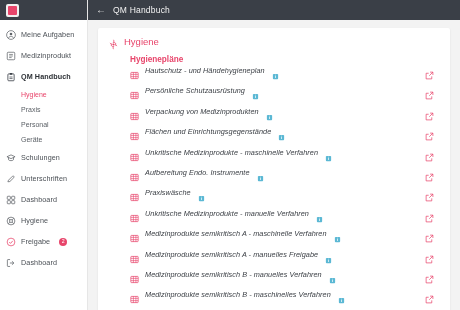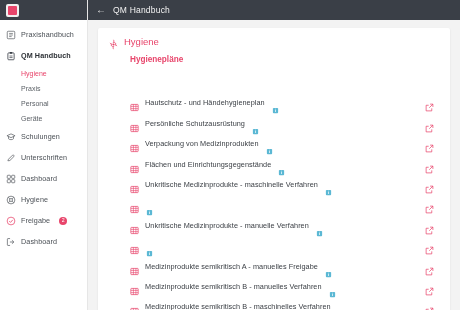--- a/index.html
+++ b/index.html
@@ -154,30 +154,31 @@
   .card-head .hy-ico { width: 11px; height: 11px; display: block; }
   .card-title {
     color: #e8456b;
     font-size: 9.5px;
     font-weight: normal;
   }
   .section-title {
     color: #e8456b;
     font-size: 8.2px;
     font-weight: bold;
-    margin: 2px 0 23px 22px;
+    margin: 2px 0 2px 22px;
   }
 
   .doc-row {
     display: flex;
-    align-items: flex-end;
+    align-items: flex-start;
     height: 20.4px;
     padding-left: 22px;
     padding-right: 6px;
     gap: 6px;
+    font-style: italic;
   }
   .grid-ico { width: 9px; height: 9px; flex: 0 0 9px; display: block; }
   .doc-label {
     font-size: 7.3px;
     color: #3c4046;
     white-space: nowrap;
     letter-spacing: 0.05px;
   }
   .info-ico {
     width: 7px; height: 7px;
@@ -201,29 +202,39 @@
 
 <div id="app">
 
   <div class="sidebar">
     <div class="logo-box">
       <span class="logo-mark"></span>
     </div>
 
     <div class="nav">
 
+      <div class="nav-item">
+        <span class="ico">
+          <svg width="10" height="10" viewBox="0 0 16 16">
+              <circle cx="8" cy="8" r="7" fill="none" stroke="#5f6368" stroke-width="1.2"></circle>
+              <circle cx="8" cy="6.3" r="2.1" fill="#5f6368"></circle>
+              <path d="M3.8 13c1-2 2.6-2.8 4.2-2.8S11.2 11 12.2 13" fill="none" stroke="#5f6368" stroke-width="1.2"></path>
+            </svg>
+        </span>
+        <span class="nav-label">Meine Aufgaben</span>
+      </div>
 
       <div class="nav-item">
         <span class="ico">
           <svg width="10" height="10" viewBox="0 0 16 16">
               <rect x="2" y="2" width="12" height="12" rx="1.5" fill="none" stroke="#5f6368" stroke-width="1.2"></rect>
               <path d="M5 5.5h6M5 8h6M5 10.5h4" stroke="#5f6368" stroke-width="1.1"></path>
             </svg>
         </span>
-        <span class="nav-label">Praxishandbuch</span>
+        <span class="nav-label">Medizinprodukt</span>
       </div>
 
       <div class="nav-item active">
         <span class="ico">
           <svg width="10" height="10" viewBox="0 0 16 16">
               <rect x="3" y="3" width="10" height="11" rx="1.3" fill="none" stroke="#3a3f47" stroke-width="1.3"></rect>
               <rect x="6" y="1.6" width="4" height="2.6" rx="0.8" fill="#3a3f47"></rect>
               <path d="M5.5 8h5M5.5 10.5h5" stroke="#3a3f47" stroke-width="1.1"></path>
             </svg>
         </span>
@@ -428,33 +439,52 @@
                   <path d="M14 2L7.6 8.4" fill="none" stroke="#e8456b" stroke-width="1.3"></path>
                   <path d="M12 9.5V14H2V4h4.5" fill="none" stroke="#e8456b" stroke-width="1.3"></path>
                 </svg></span>
           </div>
 
           <div class="doc-row">
             <span class="grid-ico"><svg width="9" height="9" viewBox="0 0 16 16">
                   <rect x="1.5" y="2.5" width="13" height="11" rx="1" fill="none" stroke="#e8456b" stroke-width="1.3"></rect>
                   <path d="M1.5 6h13M1.5 10h13M6 2.5v11M10.5 2.5v11" stroke="#e8456b" stroke-width="1.1"></path>
                 </svg></span>
-            <span class="info-ico"><svg width="7" height="7" viewBox="0 0 16 16">
-                  <rect x="2" y="2" width="12" height="12" rx="2" fill="#5bb8d4"></rect>
-                  <path d="M8 6.4v5" stroke="#fff" stroke-width="1.6"></path>
-                  <circle cx="8" cy="4.6" r="0.9" fill="#fff"></circle>
-                </svg></span>
-            <span class="spacer"></span>
-            <span class="open-ico"><svg width="9" height="9" viewBox="0 0 16 16">
-                  <path d="M9 2h5v5" fill="none" stroke="#e8456b" stroke-width="1.3"></path>
-                  <path d="M14 2L7.6 8.4" fill="none" stroke="#e8456b" stroke-width="1.3"></path>
-                  <path d="M12 9.5V14H2V4h4.5" fill="none" stroke="#e8456b" stroke-width="1.3"></path>
-                </svg></span>
-          </div>
-
+            <span class="doc-label">Aufbereitung Endo. Instrumente</span>
+            <span class="info-ico"><svg width="7" height="7" viewBox="0 0 16 16">
+                  <rect x="2" y="2" width="12" height="12" rx="2" fill="#5bb8d4"></rect>
+                  <path d="M8 6.4v5" stroke="#fff" stroke-width="1.6"></path>
+                  <circle cx="8" cy="4.6" r="0.9" fill="#fff"></circle>
+                </svg></span>
+            <span class="spacer"></span>
+            <span class="open-ico"><svg width="9" height="9" viewBox="0 0 16 16">
+                  <path d="M9 2h5v5" fill="none" stroke="#e8456b" stroke-width="1.3"></path>
+                  <path d="M14 2L7.6 8.4" fill="none" stroke="#e8456b" stroke-width="1.3"></path>
+                  <path d="M12 9.5V14H2V4h4.5" fill="none" stroke="#e8456b" stroke-width="1.3"></path>
+                </svg></span>
+          </div>
+
+          <div class="doc-row">
+            <span class="grid-ico"><svg width="9" height="9" viewBox="0 0 16 16">
+                  <rect x="1.5" y="2.5" width="13" height="11" rx="1" fill="none" stroke="#e8456b" stroke-width="1.3"></rect>
+                  <path d="M1.5 6h13M1.5 10h13M6 2.5v11M10.5 2.5v11" stroke="#e8456b" stroke-width="1.1"></path>
+                </svg></span>
+            <span class="doc-label">Praxiswäsche</span>
+            <span class="info-ico"><svg width="7" height="7" viewBox="0 0 16 16">
+                  <rect x="2" y="2" width="12" height="12" rx="2" fill="#5bb8d4"></rect>
+                  <path d="M8 6.4v5" stroke="#fff" stroke-width="1.6"></path>
+                  <circle cx="8" cy="4.6" r="0.9" fill="#fff"></circle>
+                </svg></span>
+            <span class="spacer"></span>
+            <span class="open-ico"><svg width="9" height="9" viewBox="0 0 16 16">
+                  <path d="M9 2h5v5" fill="none" stroke="#e8456b" stroke-width="1.3"></path>
+                  <path d="M14 2L7.6 8.4" fill="none" stroke="#e8456b" stroke-width="1.3"></path>
+                  <path d="M12 9.5V14H2V4h4.5" fill="none" stroke="#e8456b" stroke-width="1.3"></path>
+                </svg></span>
+          </div>
 
           <div class="doc-row">
             <span class="grid-ico"><svg width="9" height="9" viewBox="0 0 16 16">
                   <rect x="1.5" y="2.5" width="13" height="11" rx="1" fill="none" stroke="#e8456b" stroke-width="1.3"></rect>
                   <path d="M1.5 6h13M1.5 10h13M6 2.5v11M10.5 2.5v11" stroke="#e8456b" stroke-width="1.1"></path>
                 </svg></span>
             <span class="doc-label">Unkritische Medizinprodukte - manuelle Verfahren</span>
             <span class="info-ico"><svg width="7" height="7" viewBox="0 0 16 16">
                   <rect x="2" y="2" width="12" height="12" rx="2" fill="#5bb8d4"></rect>
                   <path d="M8 6.4v5" stroke="#fff" stroke-width="1.6"></path>
@@ -466,20 +496,21 @@
                   <path d="M14 2L7.6 8.4" fill="none" stroke="#e8456b" stroke-width="1.3"></path>
                   <path d="M12 9.5V14H2V4h4.5" fill="none" stroke="#e8456b" stroke-width="1.3"></path>
                 </svg></span>
           </div>
 
           <div class="doc-row">
             <span class="grid-ico"><svg width="9" height="9" viewBox="0 0 16 16">
                   <rect x="1.5" y="2.5" width="13" height="11" rx="1" fill="none" stroke="#e8456b" stroke-width="1.3"></rect>
                   <path d="M1.5 6h13M1.5 10h13M6 2.5v11M10.5 2.5v11" stroke="#e8456b" stroke-width="1.1"></path>
                 </svg></span>
+            <span class="doc-label">Medizinprodukte semikritisch A - maschinelle Verfahren</span>
             <span class="info-ico"><svg width="7" height="7" viewBox="0 0 16 16">
                   <rect x="2" y="2" width="12" height="12" rx="2" fill="#5bb8d4"></rect>
                   <path d="M8 6.4v5" stroke="#fff" stroke-width="1.6"></path>
                   <circle cx="8" cy="4.6" r="0.9" fill="#fff"></circle>
                 </svg></span>
             <span class="spacer"></span>
             <span class="open-ico"><svg width="9" height="9" viewBox="0 0 16 16">
                   <path d="M9 2h5v5" fill="none" stroke="#e8456b" stroke-width="1.3"></path>
                   <path d="M14 2L7.6 8.4" fill="none" stroke="#e8456b" stroke-width="1.3"></path>
                   <path d="M12 9.5V14H2V4h4.5" fill="none" stroke="#e8456b" stroke-width="1.3"></path>

